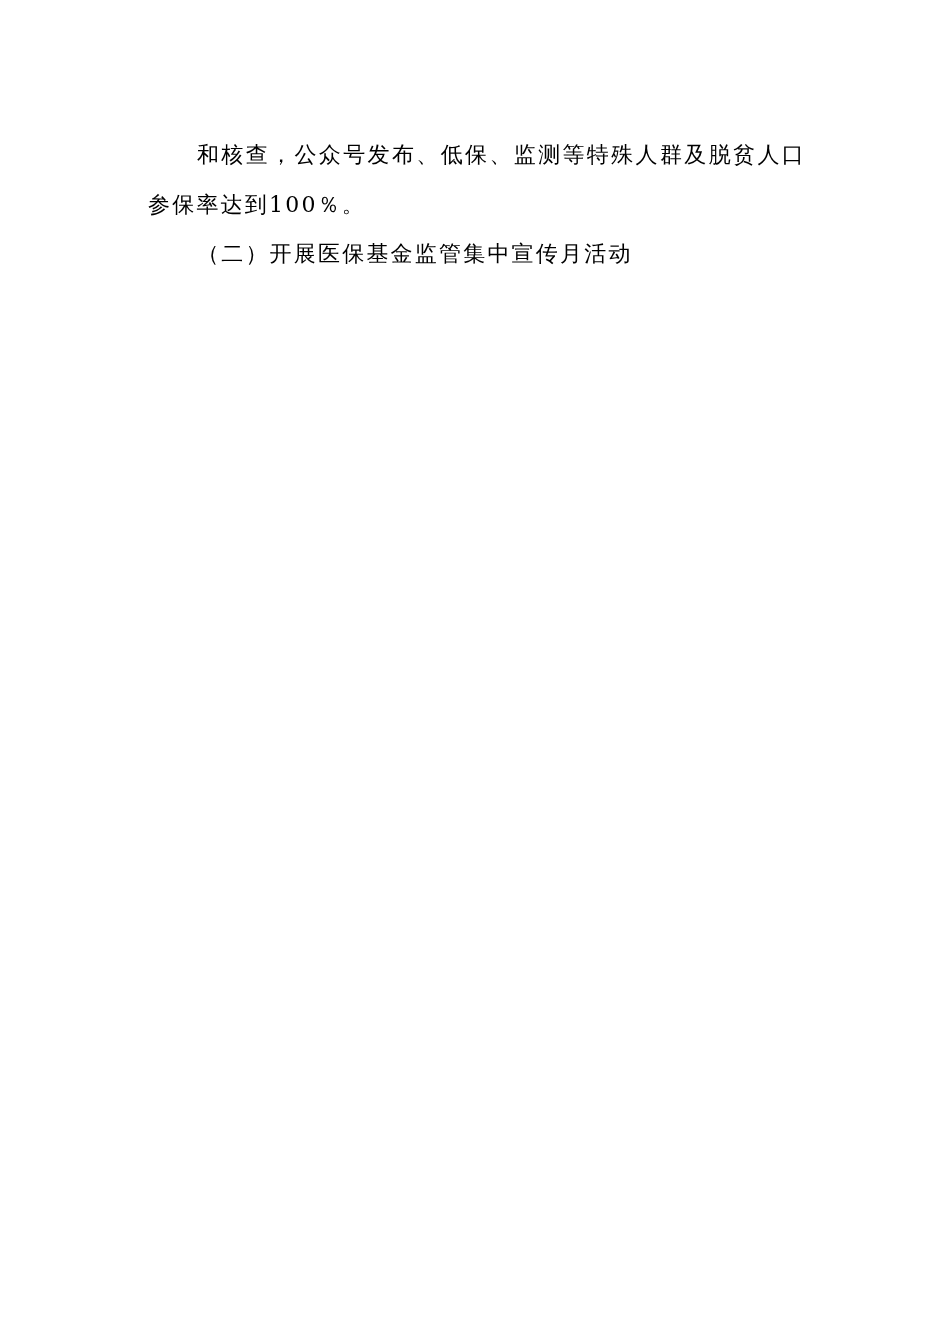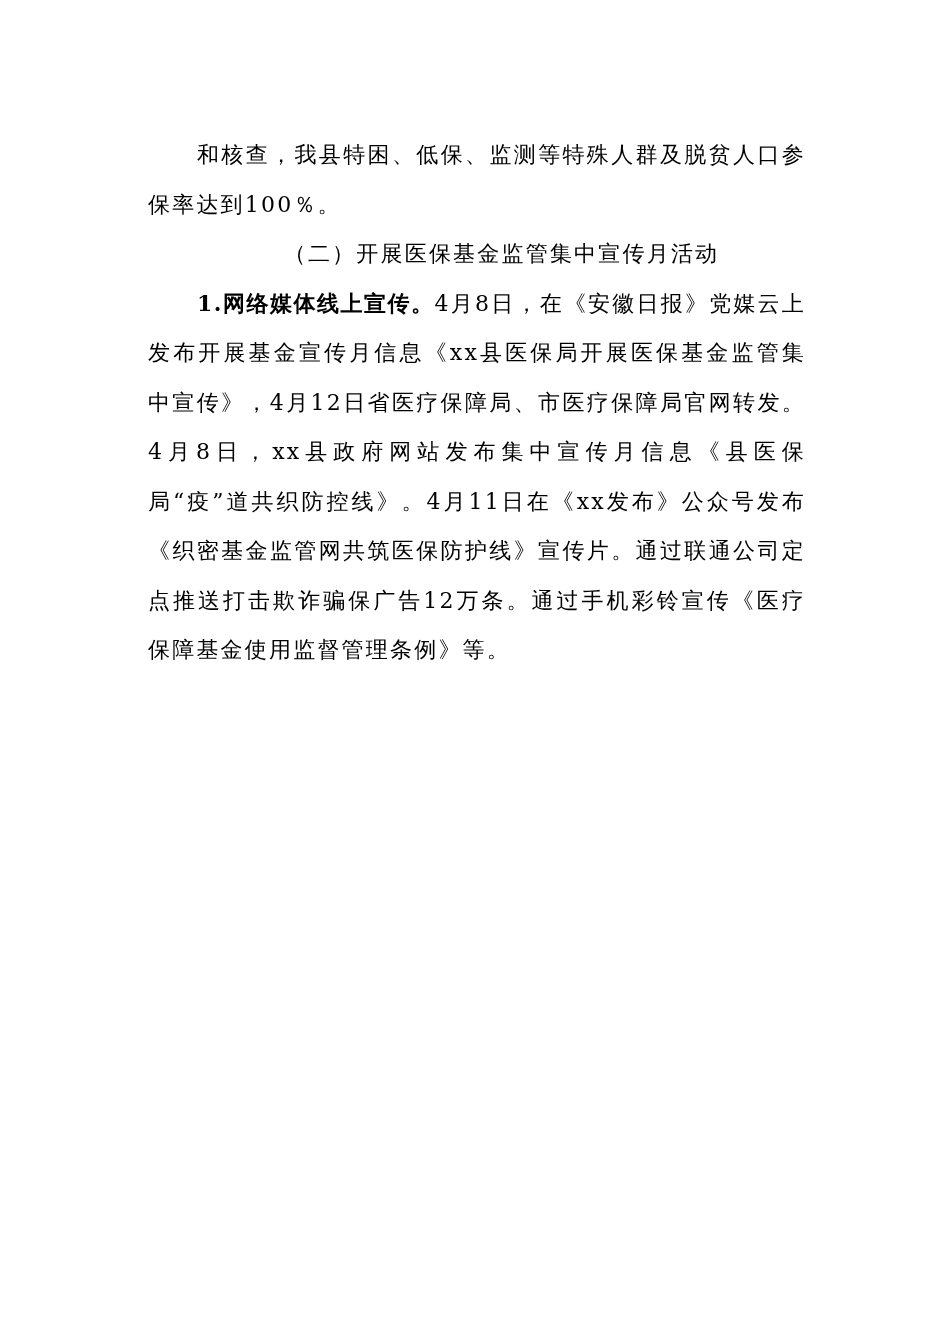--- a/index.html
+++ b/index.html
@@ -34,35 +34,31 @@
     .bold {
       font-weight: bold;
       letter-spacing: 1.5px;
     }
     .subhead {
       margin: 0;
       font-size: 22px;
       line-height: 49.5px;
       letter-spacing: 2.2px;
       text-indent: 49px;
-      text-align: center;
     }
   </style>
 </head>
 <body>
 
 <div class="page">
 
   <p class="para">
-    <span>和核查，我县特困、低保、监测等特殊人群及脱贫人口参保率达到100％。</span>
+    <span>和核查，公众号发布、低保、监测等特殊人群及脱贫人口参保率达到100％。</span>
   </p>
 
 
   <p class="subhead">
     <span>（二）开展医保基金监管集中宣传月活动</span>
   </p>
 
-  <p class="para">
-    <span class="bold">1.网络媒体线上宣传。</span><span>4月8日，在《安徽日报》党媒云上发布开展基金宣传月信息《xx县医保局开展医保基金监管集中宣传》，4月12日省医疗保障局、市医疗保障局官网转发。4月8日，xx县政府网站发布集中宣传月信息《县医保局“疫”道共织防控线》。4月11日在《xx发布》公众号发布《织密基金监管网共筑医保防护线》宣传片。通过联通公司定点推送打击欺诈骗保广告12万条。通过手机彩铃宣传《医疗保障基金使用监督管理条例》等。</span>
-  </p>
 
 
 </div>
 
 </body></html>

